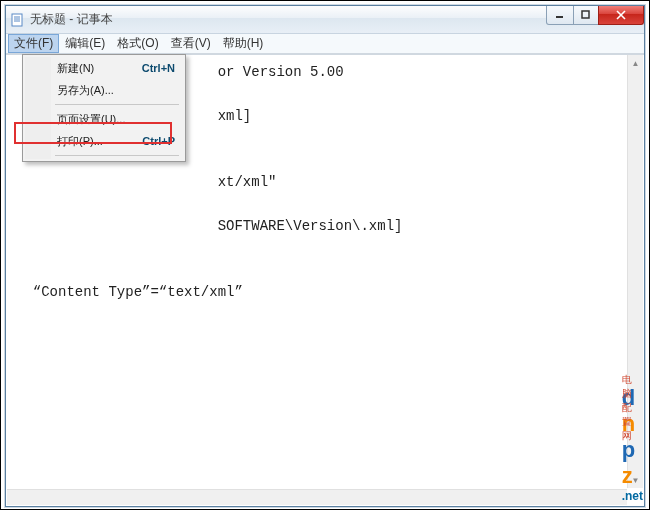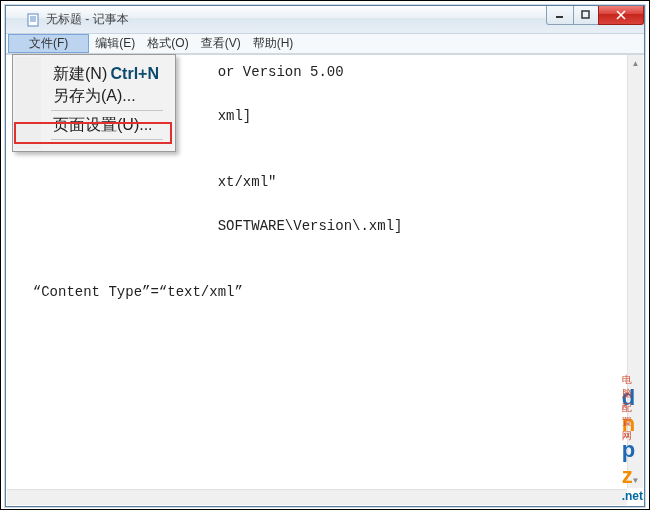--- a/index.html
+++ b/index.html
@@ -19,21 +19,21 @@
     border: 1px solid #5a7fa0;
     background: #fff;
     box-shadow: 0 0 0 1px rgba(90,127,160,0.3);
   }
   .titlebar {
     height: 28px;
     background: linear-gradient(to bottom, #fdfdfe 0%, #eaf0f6 45%, #dde7f0 46%, #e8eff6 100%);
     border-bottom: 1px solid #c8d4e0;
     display: flex;
     align-items: center;
-    padding: 0 20px;
+    padding: 0 4px;
     position: relative;
   }
   .titlebar .icon {
     width: 16px; height: 16px;
     margin-right: 4px;
     display: flex; align-items: center; justify-content: center;
   }
   .titlebar .title {
     color: #444;
     font-size: 12px;
@@ -75,21 +75,21 @@
     color: #333;
   }
   .menu-item {
     padding: 2px 6px 2px 6px;
     display: flex; align-items: center;
     cursor: default;
   }
   .menu-item.active {
     background: #bcd4ef;
     border: 1px solid #7aa7d8;
-    padding: 1px 20px;
+    padding: 1px 5px;
   }
   .content {
     position: absolute;
     left: 0; top: 48px; right: 0; bottom: 0;
     background: #fff;
     border-top: 1px solid #d0d8e0;
     padding: 6px 10px;
     font-family: Consolas, "Courier New", monospace;
     font-size: 14px;
     line-height: 22px;
@@ -111,27 +111,27 @@
   }
   .scrollbar-h {
     position: absolute;
     left: 1px; right: 17px; bottom: 1px;
     height: 16px;
     background: #f0f0f0;
     border-top: 1px solid #e0e0e0;
   }
   .dropdown {
     position: absolute;
-    left: 6px; top: 48px;
+    left: 16px; top: 48px;
     width: 164px;
     background: #f2f2f2;
     border: 1px solid #9a9a9a;
     box-shadow: 3px 3px 4px rgba(0,0,0,0.25);
-    padding: 8px;
-    font-size: 16px;
+    padding: 2px;
+    font-size: 11px;
     color: #222;
     z-index: 10;
   }
   .dropdown .margin-strip {
     position: absolute;
     left: 2px; top: 2px; bottom: 2px;
     width: 26px;
     background: #eeeeee;
   }
   .dd-item {
@@ -266,20 +266,24 @@
     </div>
     <div class="dd-item">
       <span>另存为(A)...</span>
       <span class="shortcut"></span>
     </div>
     <div class="dd-sep"></div>
     <div class="dd-item">
       <span>页面设置(U)...</span>
       <span class="shortcut"></span>
     </div>
+    <div class="dd-item">
+      <span>打印(P)...</span>
+      <span class="shortcut">Ctrl+P</span>
+    </div>
     <div class="dd-sep"></div>
   </div>
 
   <div class="highlight-box" style="left:8px; top:116px; width:158px; height:22px;"></div>
 
 </div>
 
 <div class="watermark">
   <span class="sub">电脑配置网</span>
   <span class="d">d</span>

